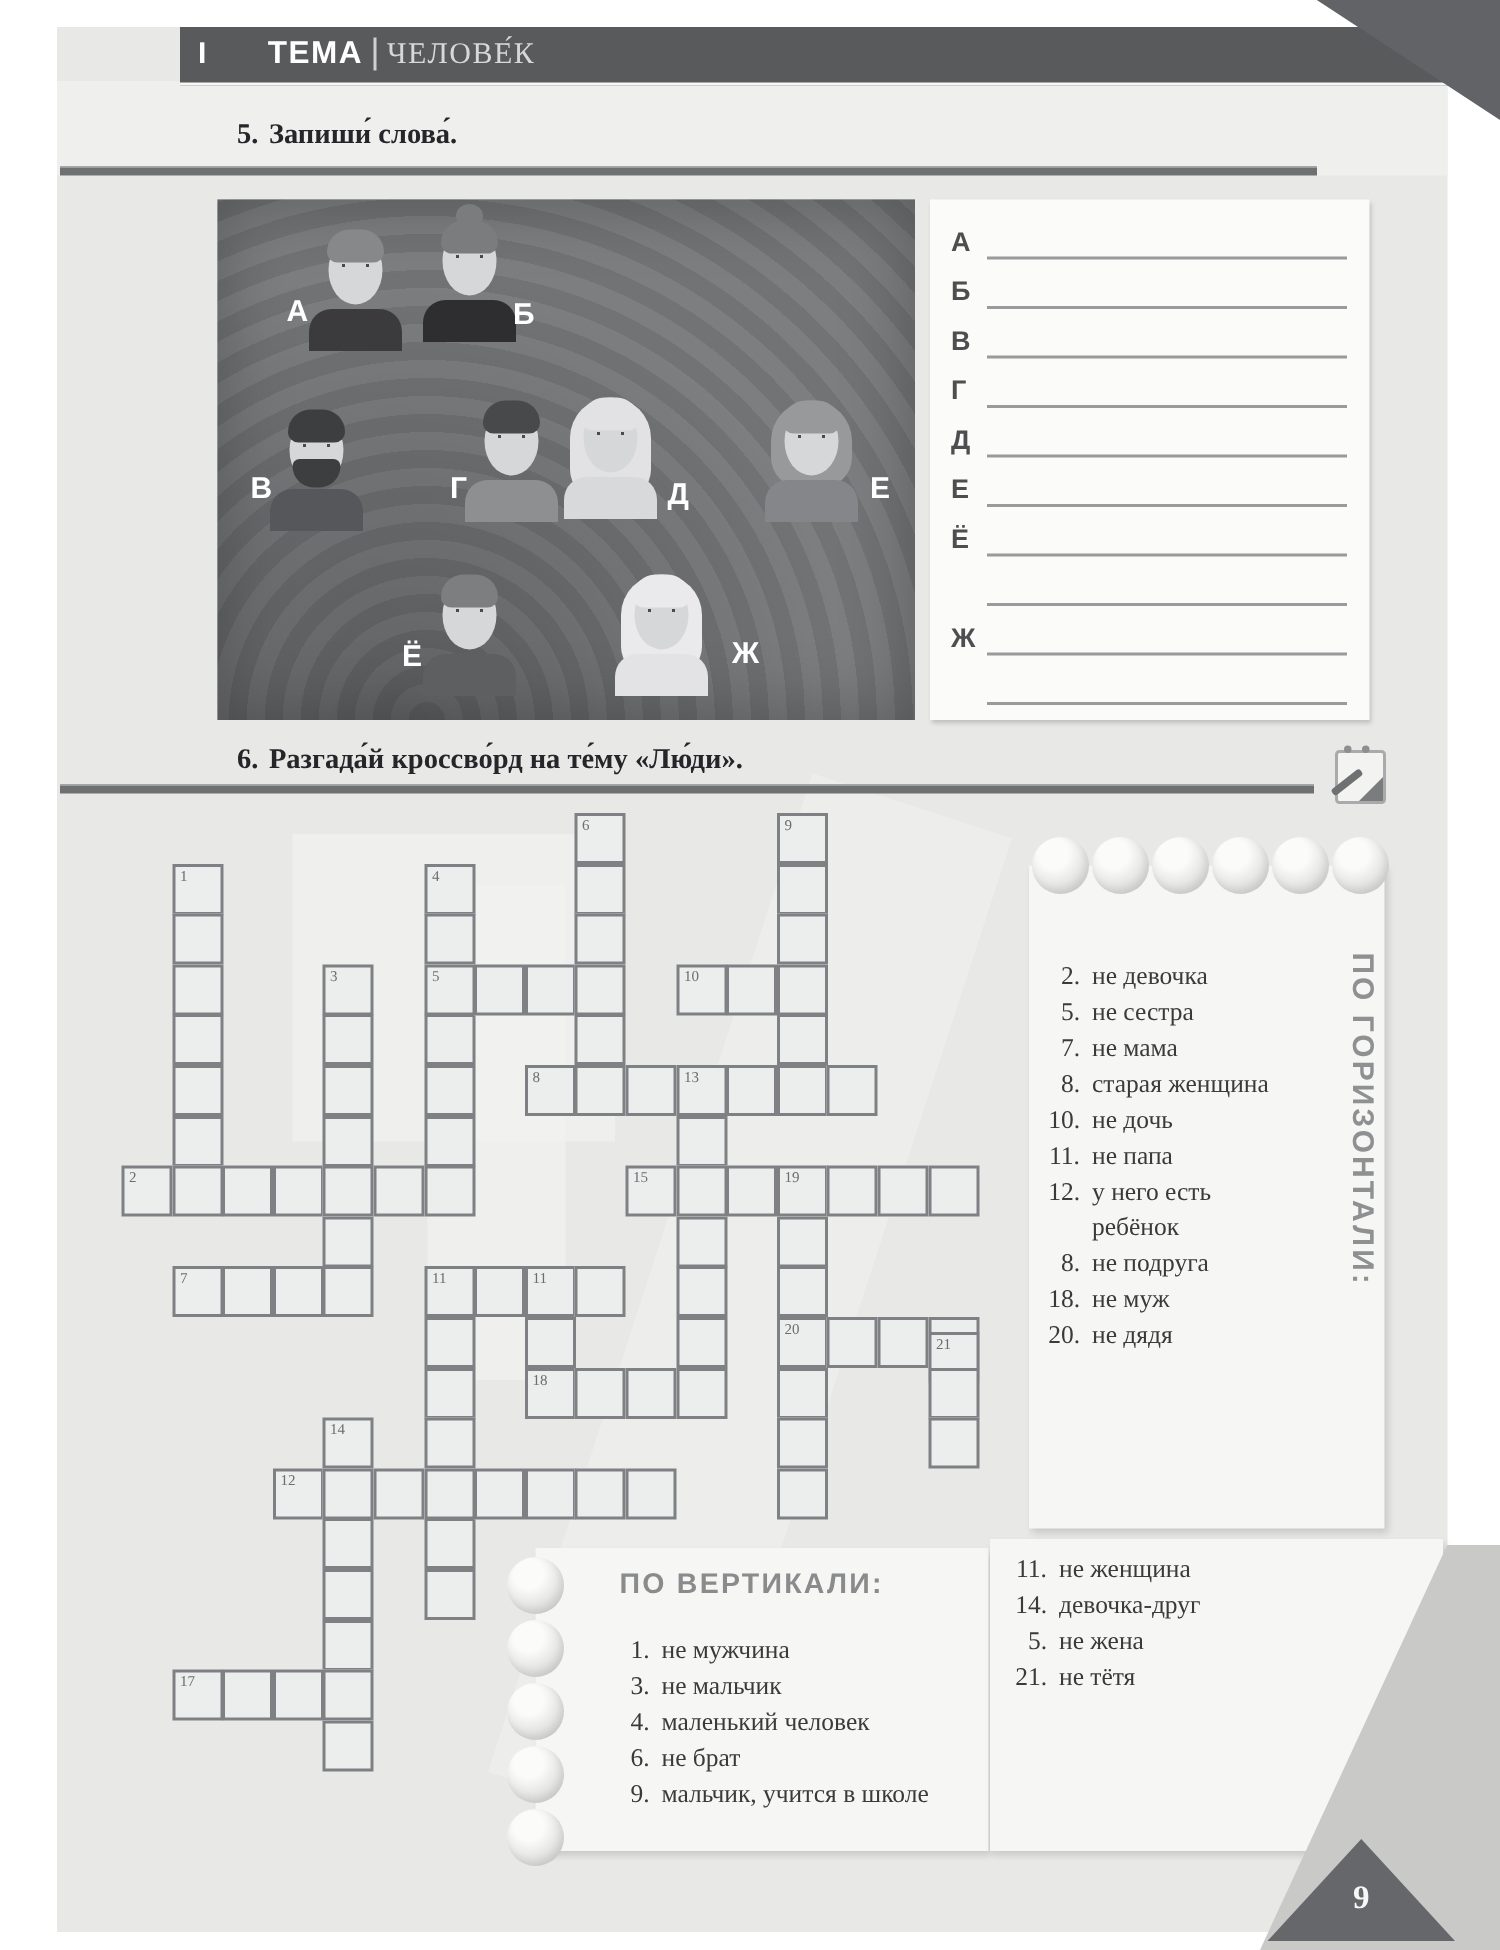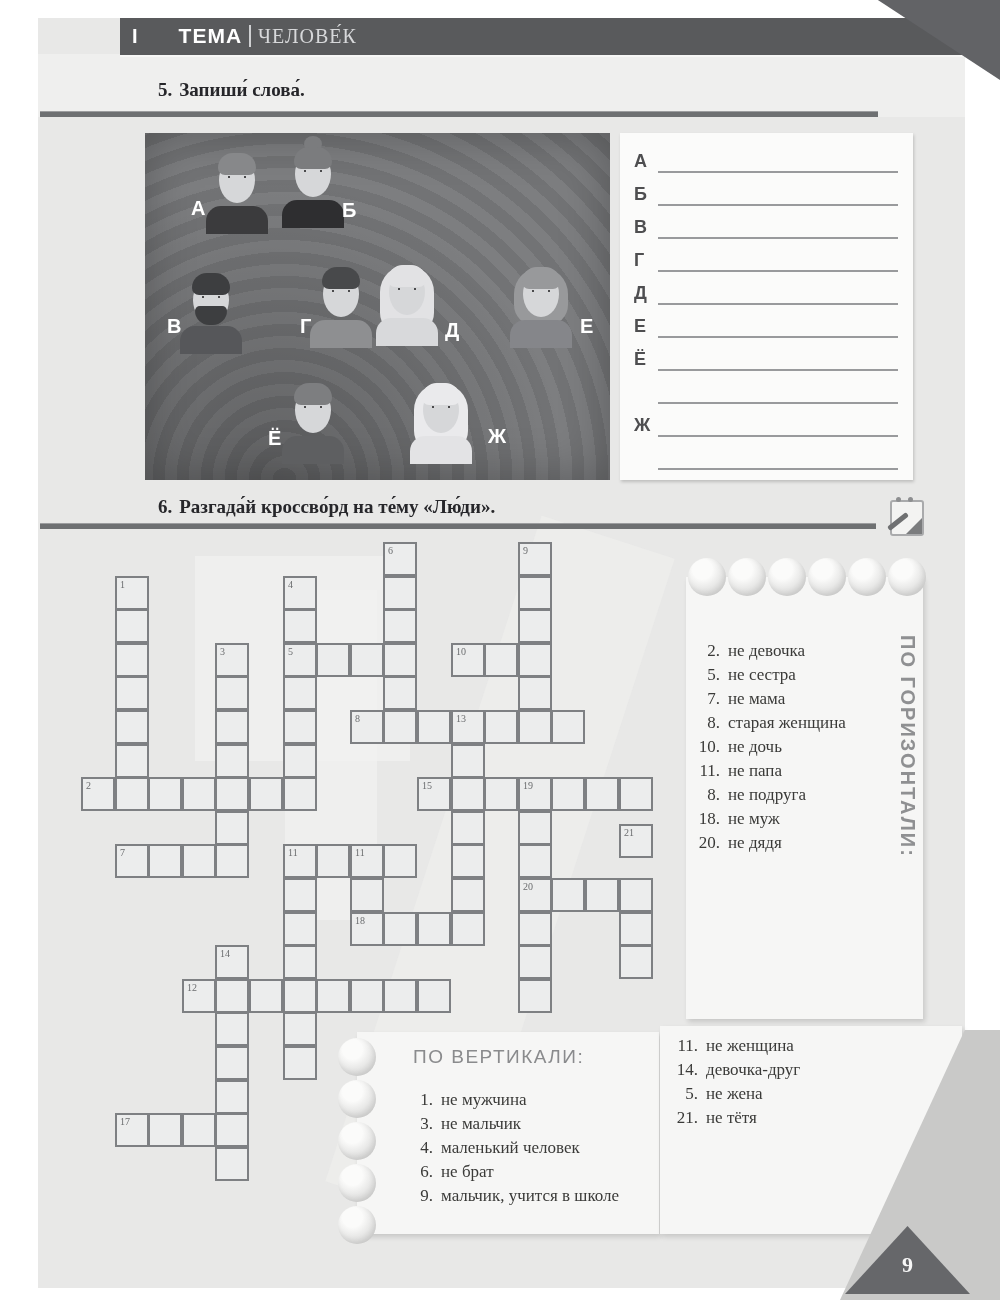--- a/index.html
+++ b/index.html
@@ -54,21 +54,21 @@
   .down-panel{left:357px;top:1032px;width:302px;height:202px;}
   .downright-panel{left:660px;top:1026px;width:302px;height:208px;}
   .bubble{position:absolute;width:38px;height:38px;border-radius:50%;
           background:radial-gradient(circle at 38% 30%, #fbfbfa 0 28%, #e4e4e3 60%, #cccccb 100%);
           box-shadow:inset -2px -3px 5px rgba(0,0,0,.08);}
   .clues{position:absolute;list-style:none;margin:0;padding:0;font-size:17px;line-height:23px;color:#3a3a38;}
   .clues li{position:relative;padding-left:32px;margin-bottom:1px;}
   .clues .num{position:absolute;left:0;width:24px;text-align:right;}
   .vert-title{position:absolute;writing-mode:vertical-rl;font-family:"Liberation Sans",sans-serif;
               font-weight:bold;font-size:20px;letter-spacing:2px;color:#8f9092;}
-  .panel-title{font-family:"Liberation Sans",sans-serif;font-weight:normal;font-size:19px;
+  .panel-title{font-family:"Liberation Sans",sans-serif;font-weight:bold;font-size:19px;
                letter-spacing:1.5px;color:#8a8b8d;}
   
   .gray-corner{left:840px;top:1030px;width:160px;height:270px;background:#c9c9c8;
                clip-path:polygon(78% 0,100% 0,100% 100%,0 100%);}
   .dark-tri{left:845px;top:1226px;width:125px;height:68px;background:#66676a;
             clip-path:polygon(50% 0,100% 100%,0 100%);}
   .page-num{position:absolute;left:50%;top:26px;transform:translateX(-50%);color:#f7f7f7;
             font-weight:bold;font-size:22px;}
   
   .nb-icon{left:882px;top:497px;width:44px;height:42px;}
@@ -363,36 +363,37 @@
       <div class="cell" style="left:518px;top:844px;"></div>
       <div class="cell" style="left:518px;top:878px;">
         <span class="cell-num">20</span>
       </div>
       <div class="cell" style="left:518px;top:912px;"></div>
       <div class="cell" style="left:518px;top:945px;"></div>
       <div class="cell" style="left:518px;top:979px;"></div>
       <div class="cell" style="left:551px;top:878px;"></div>
       <div class="cell" style="left:585px;top:878px;"></div>
       <div class="cell" style="left:619px;top:878px;"></div>
-      <div class="cell" style="left:619px;top:824px;">
+      <div class="cell" style="left:619px;top:888px;">
         <span class="cell-num">21</span>
       </div>
       <div class="cell" style="left:619px;top:912px;"></div>
       <div class="cell" style="left:619px;top:945px;"></div>
     </div>
 
   <div class="abs panel across-panel" id="acrossPanel">
     <div class="vert-title" style="right:4px;top:58px;">ПО ГОРИЗОНТАЛИ:</div>
     <ul class="clues" id="acrossClues" style="left:10px;top:62px;width:150px;">
         <li><span class="num">2.</span> не девочка</li>
         <li><span class="num">5.</span> не сестра</li>
         <li><span class="num">7.</span> не мама</li>
         <li><span class="num">8.</span> старая женщина</li>
         <li><span class="num">10.</span> не дочь</li>
         <li><span class="num">11.</span> не папа</li>
+        <li><span class="num">12.</span> у него есть ребёнок</li>
         <li><span class="num">8.</span> не подруга</li>
         <li><span class="num">18.</span> не муж</li>
         <li><span class="num">20.</span> не дядя</li>
       </ul>
   <div class="bubble" style="left:2px;top:-19px;"></div>
       <div class="bubble" style="left:42px;top:-19px;"></div>
       <div class="bubble" style="left:82px;top:-19px;"></div>
       <div class="bubble" style="left:122px;top:-19px;"></div>
       <div class="bubble" style="left:162px;top:-19px;"></div>
       <div class="bubble" style="left:202px;top:-19px;"></div>

